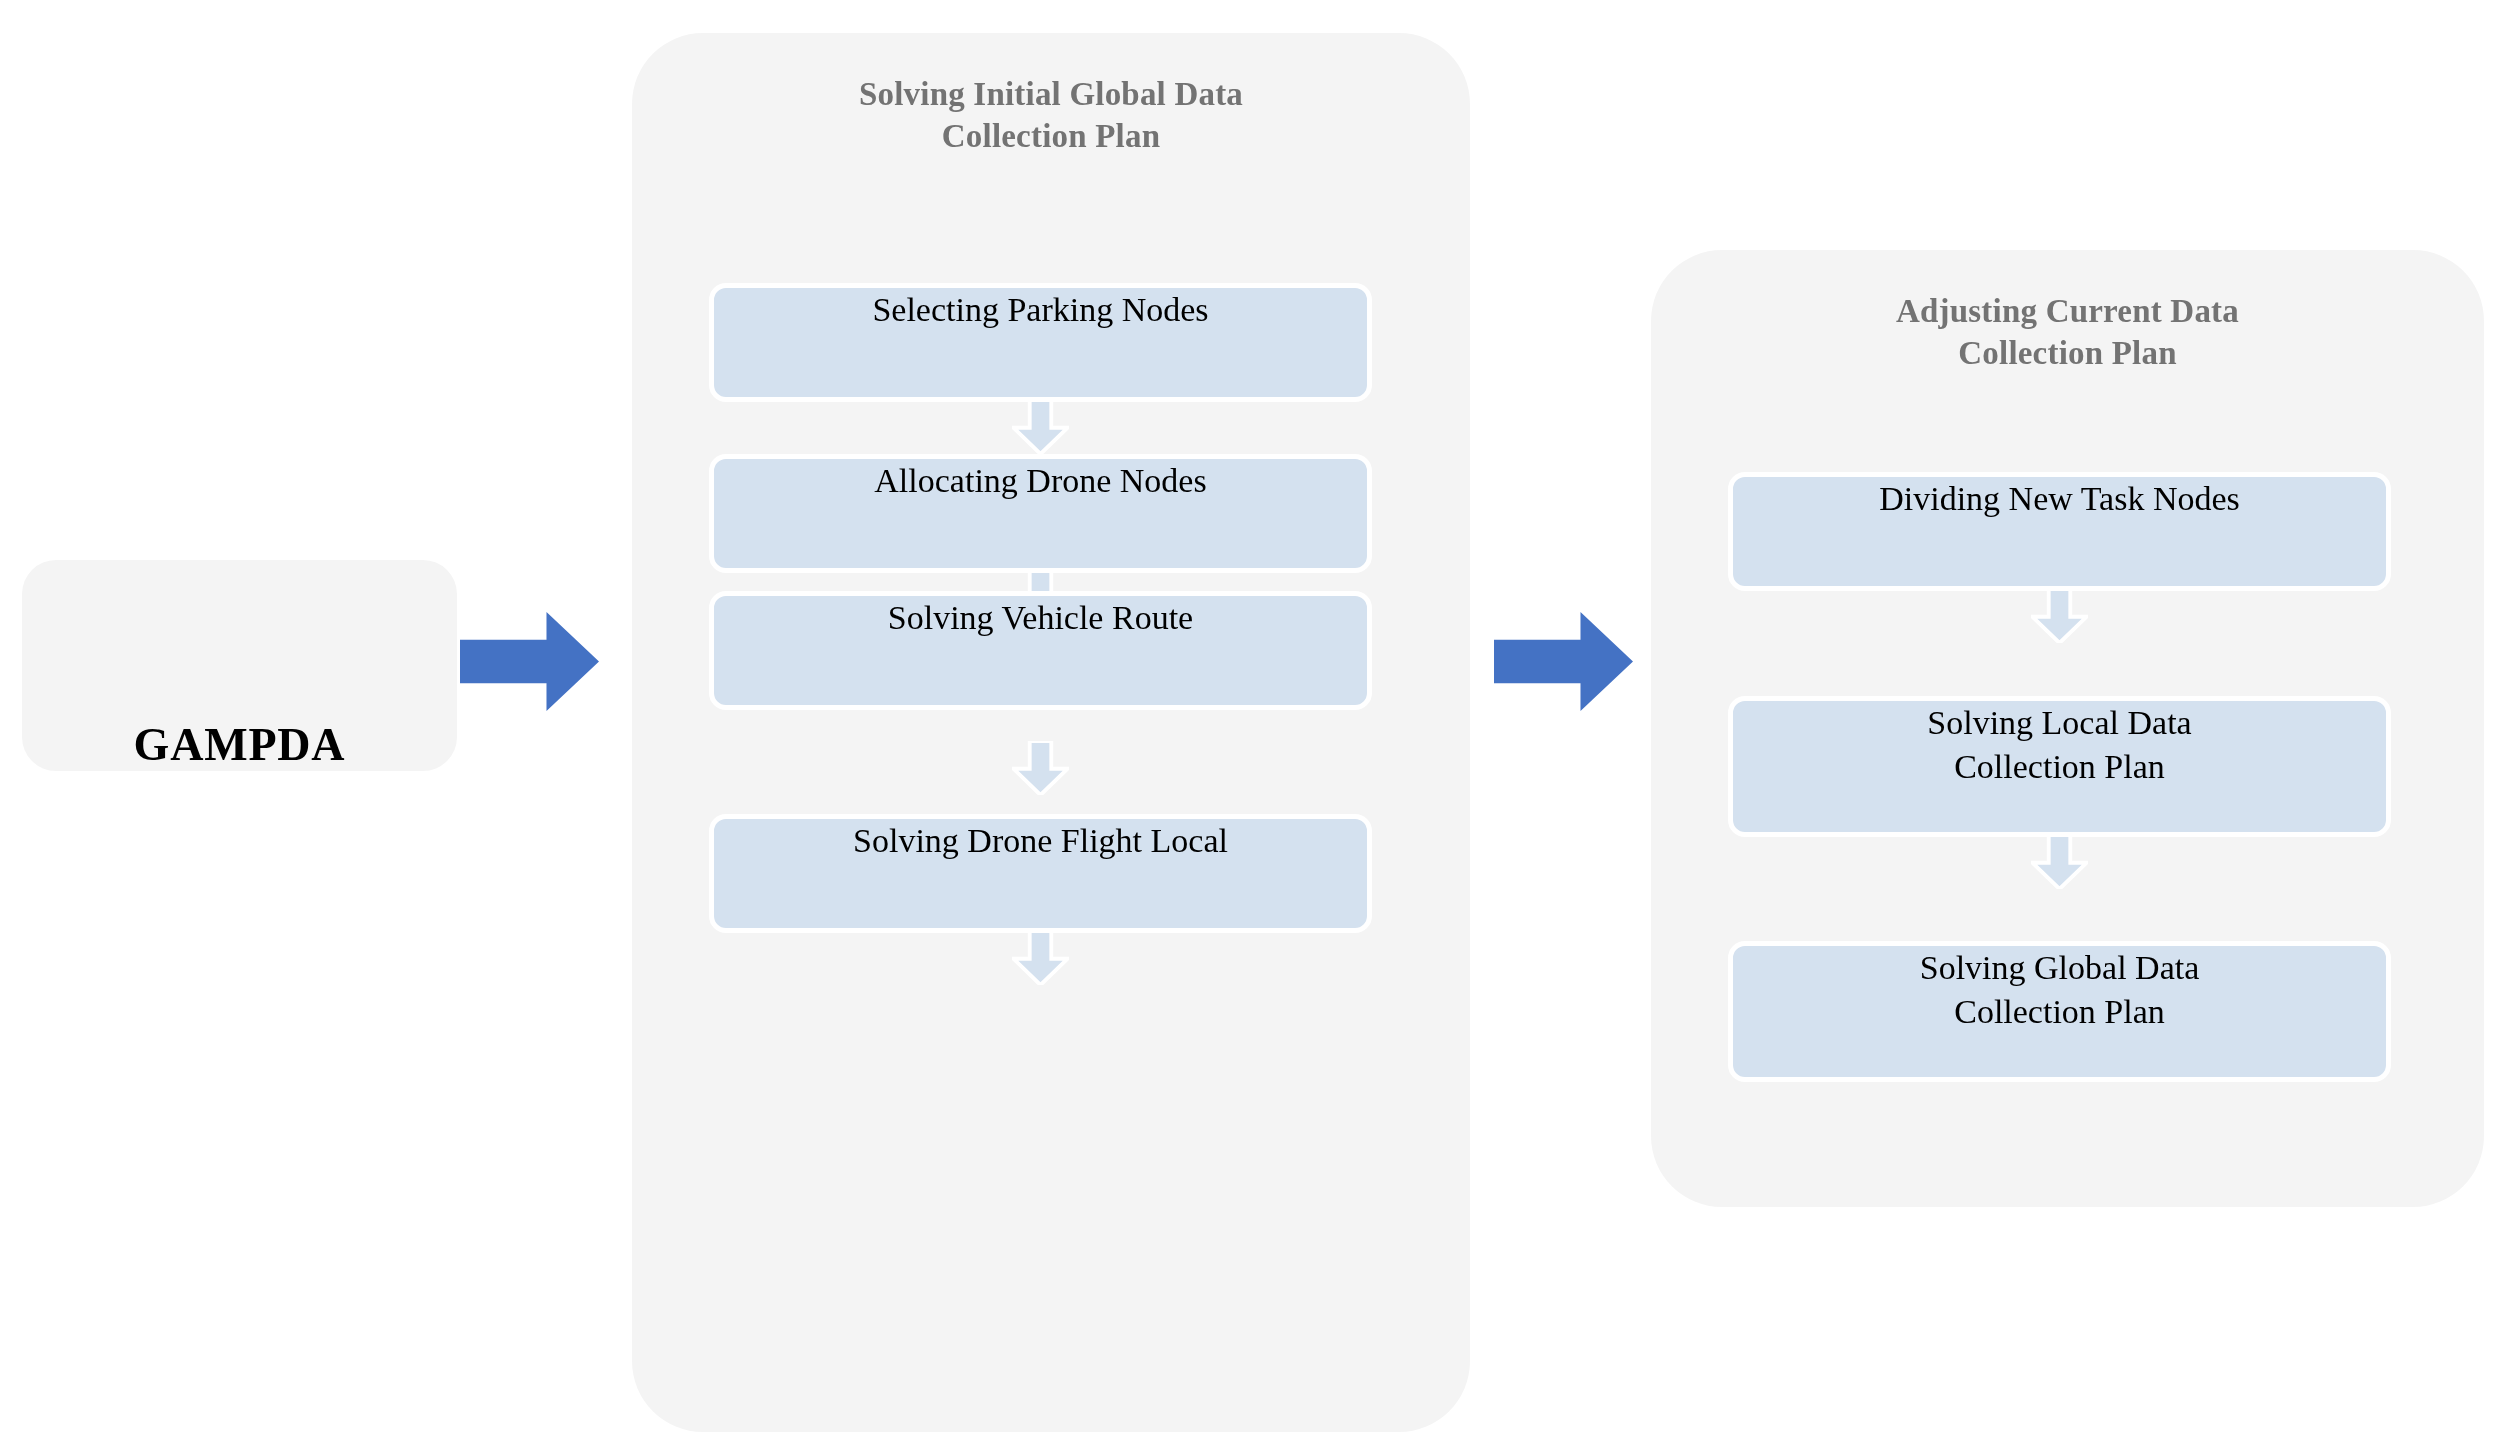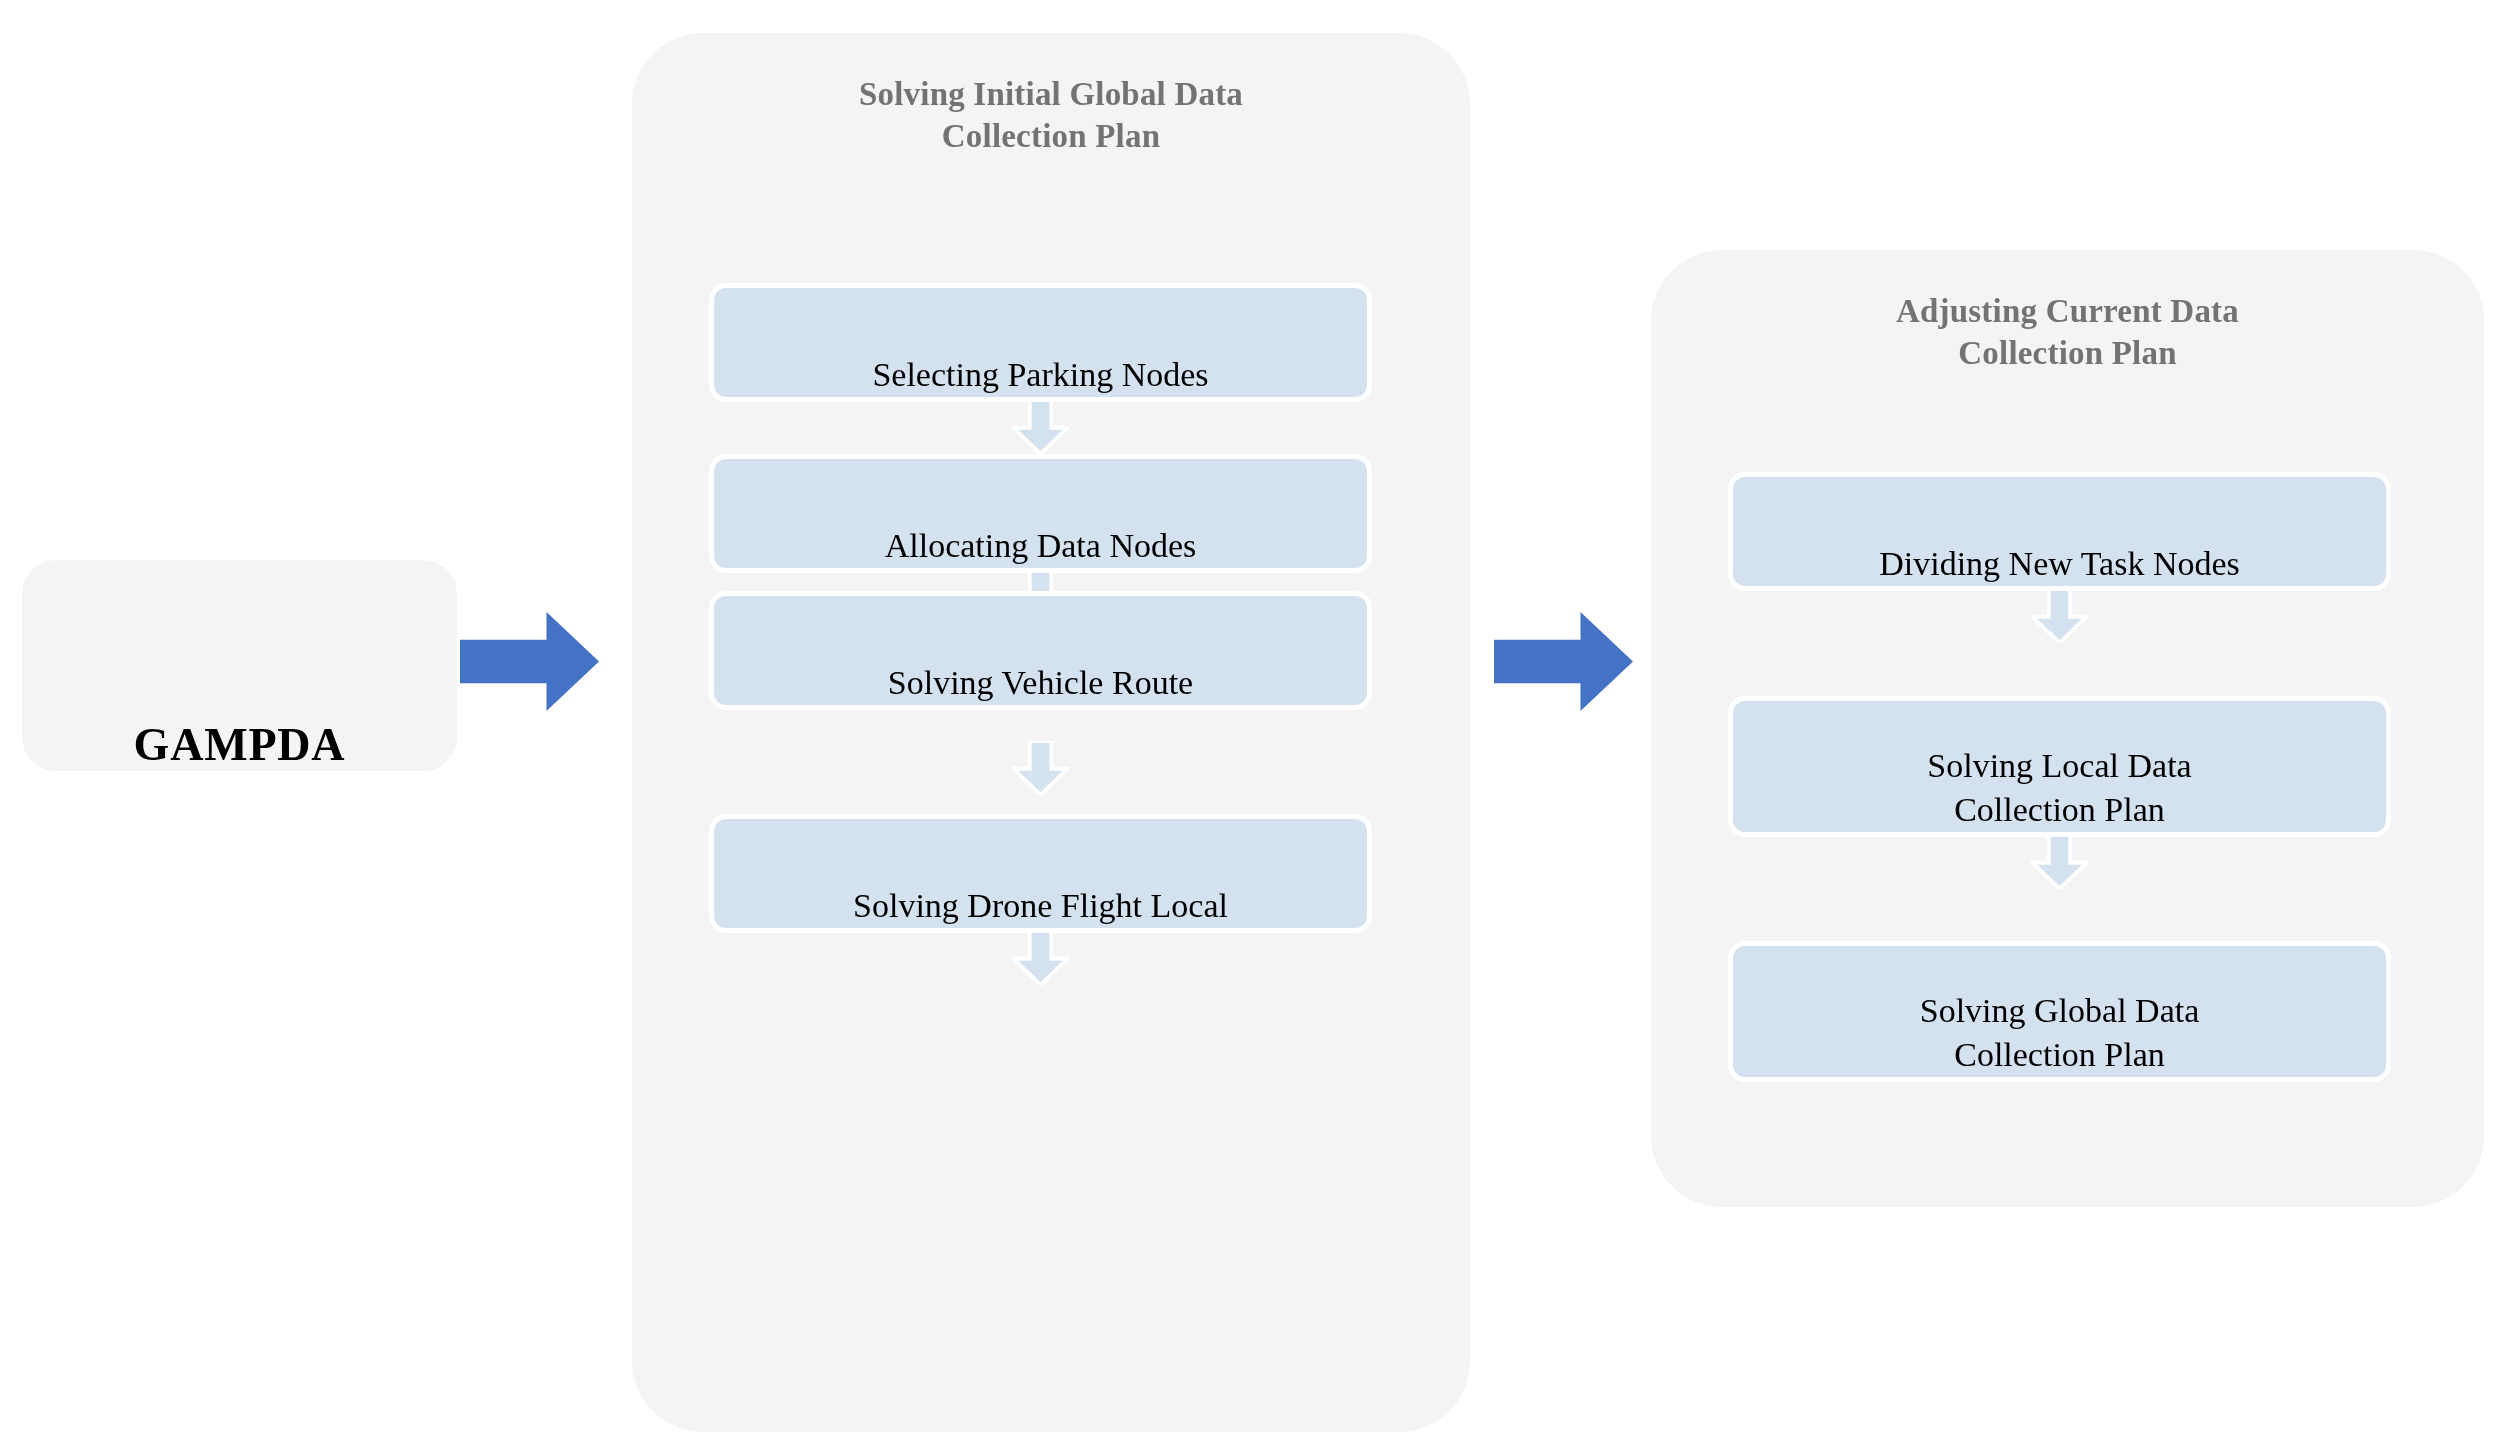--- a/index.html
+++ b/index.html
@@ -74,21 +74,21 @@
   .block-arrow svg { display: block; width: 100%; height: 100%; }
 
   
   .step-box {
     position: absolute;
     background: #d4e1ef;
     border: 5.4px solid #ffffff;
     border-radius: 17px;
     box-sizing: border-box;
     display: flex;
-    align-items: flex-end;
+    align-items: flex-start;
     justify-content: center;
     text-align: center;
     color: #000000;
     font-size: 34px;
     line-height: 1.3;
     white-space: pre-line;
     padding: 0 14px;
   }
 
   
@@ -122,21 +122,21 @@
     <div class="step-box" style="left:77px; top:250px; width:663px; height:119px;">
       <span>Selecting Parking Nodes</span>
     </div>
     <div class="v-arrow" style="left:380px; top:367px;">
       <svg viewBox="0 0 74 70" preserveAspectRatio="none">
         <polygon points="23,0 51,0 51,36 72,36 37,70 2,36 23,36" fill="#d4e1ef" stroke="#ffffff" stroke-width="5"></polygon>
       </svg>
     </div>
 
     <div class="step-box" style="left:77px; top:421px; width:663px; height:119px;">
-      <span>Allocating Data Nodes</span>
+      <span>Allocating Drone Nodes</span>
     </div>
     <div class="v-arrow" style="left:380px; top:538px;">
       <svg viewBox="0 0 74 70" preserveAspectRatio="none">
         <polygon points="23,0 51,0 51,36 72,36 37,70 2,36 23,36" fill="#d4e1ef" stroke="#ffffff" stroke-width="5"></polygon>
       </svg>
     </div>
 
     <div class="step-box" style="left:77px; top:558px; width:663px; height:119px;">
       <span>Solving Vehicle Route</span>
     </div>

